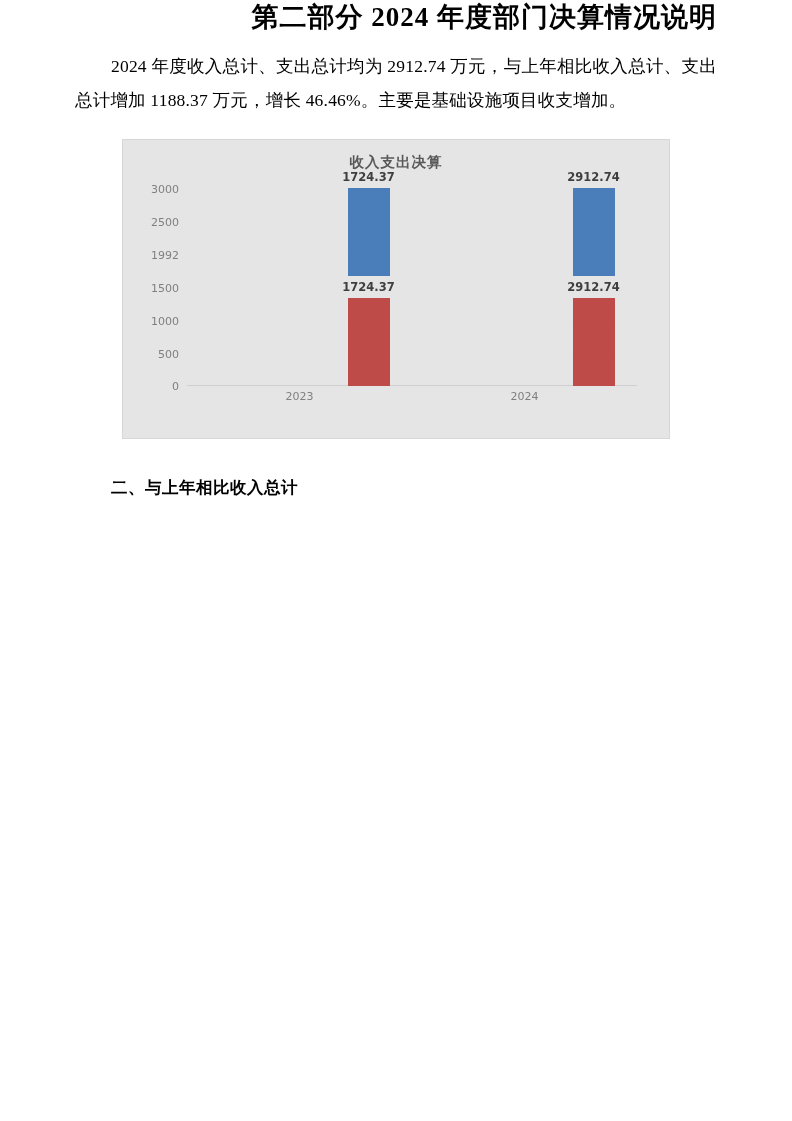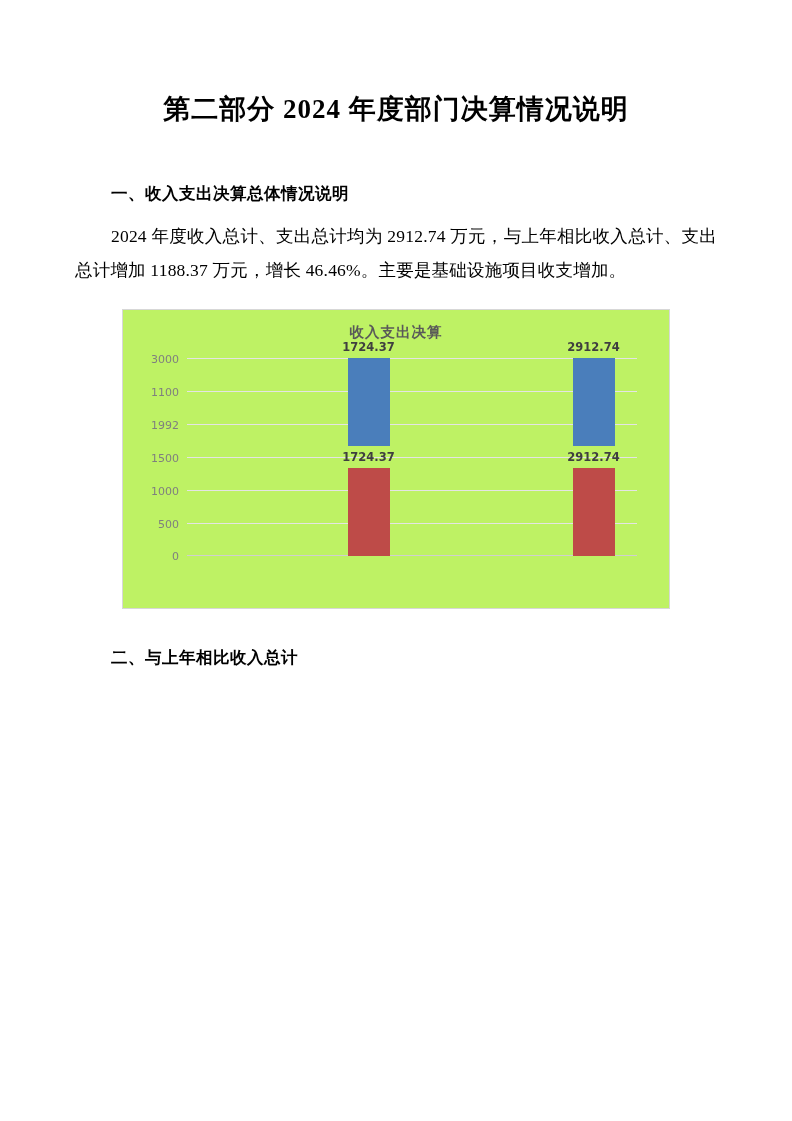--- a/index.html
+++ b/index.html
@@ -16,27 +16,26 @@
     overflow: hidden;
   }
   .page {
     position: relative;
     width: 792px;
     height: 1121px;
     box-sizing: border-box;
     padding: 0 75px;
   }
   .doc-title {
-    text-align: center;
+    text-align: right;
     font-family: "Liberation Serif", "DejaVu Serif", serif;
     font-weight: bold;
     font-size: 27px;
     letter-spacing: 1px;
     margin: 0;
-    padding-top: 92px;
     line-height: 1.3;
   }
   .section-heading {
     font-family: "DejaVu Sans", "Liberation Sans", sans-serif;
     font-weight: bold;
     font-size: 16.5px;
     margin: 0;
     padding-left: 36px;
     letter-spacing: 0.5px;
   }
@@ -52,21 +51,21 @@
     letter-spacing: 0.2px;
   }
   .para-tight { line-height: 1.92; }
 
   
   .chart-wrap {
     margin: 22px auto 4px auto;
     width: 548px;
     height: 300px;
     border: 1px solid #d7d7d7;
-    background: #bef264;
+    background: #e5e5e5;
     box-sizing: border-box;
     position: relative;
     font-family: "DejaVu Sans", "Liberation Sans", sans-serif;
   }
   .chart-title {
     text-align: center;
     font-size: 14.5px;
     color: #595959;
     font-weight: bold;
     padding-top: 13px;
@@ -169,33 +168,32 @@
   .swatch.income { background: #4a7ebb; }
   .swatch.expense { background: #be4b48; }
 </style>
 </head>
 <body>
 
 <div class="page">
 
   <h1 class="doc-title">第二部分  2024 年度部门决算情况说明</h1>
 
-  <h2 class="section-heading h1-gap">一、收入支出决算总体情况说明</h2>
 
   <p class="body-para">2024 年度收入总计、支出总计均为 2912.74 万元，与上年相比收入总计、支出总计增加 1188.37 万元，增长 46.46%。主要是基础设施项目收支增加。</p>
 
   <div class="chart-wrap">
     <div class="chart-title">收入支出决算</div>
 
     <div class="plot">
       <div class="gridline" style="top:0%;">
         <span class="ytick">3000</span>
       </div>
       <div class="gridline" style="top:16.666%;">
-        <span class="ytick">1100</span>
+        <span class="ytick">2500</span>
       </div>
       <div class="gridline" style="top:33.333%;">
         <span class="ytick">1992</span>
       </div>
       <div class="gridline" style="top:50%;">
         <span class="ytick">1500</span>
       </div>
       <div class="gridline" style="top:66.666%;">
         <span class="ytick">1000</span>
       </div>
@@ -219,19 +217,23 @@
           <div class="bar income" style="height:97.1%;">
             <span class="val">2912.74</span>
           </div>
           <div class="bar expense" style="height:97.1%;">
             <span class="val">2912.74</span>
           </div>
         </div>
       </div>
     </div>
 
+    <div class="xlabels">
+      <div class="xlabel">2023</div>
+      <div class="xlabel">2024</div>
+    </div>
 
   </div>
 
   <h2 class="section-heading h2-gap">二、与上年相比收入总计</h2>
 
 
 </div>
 
 </body></html>

